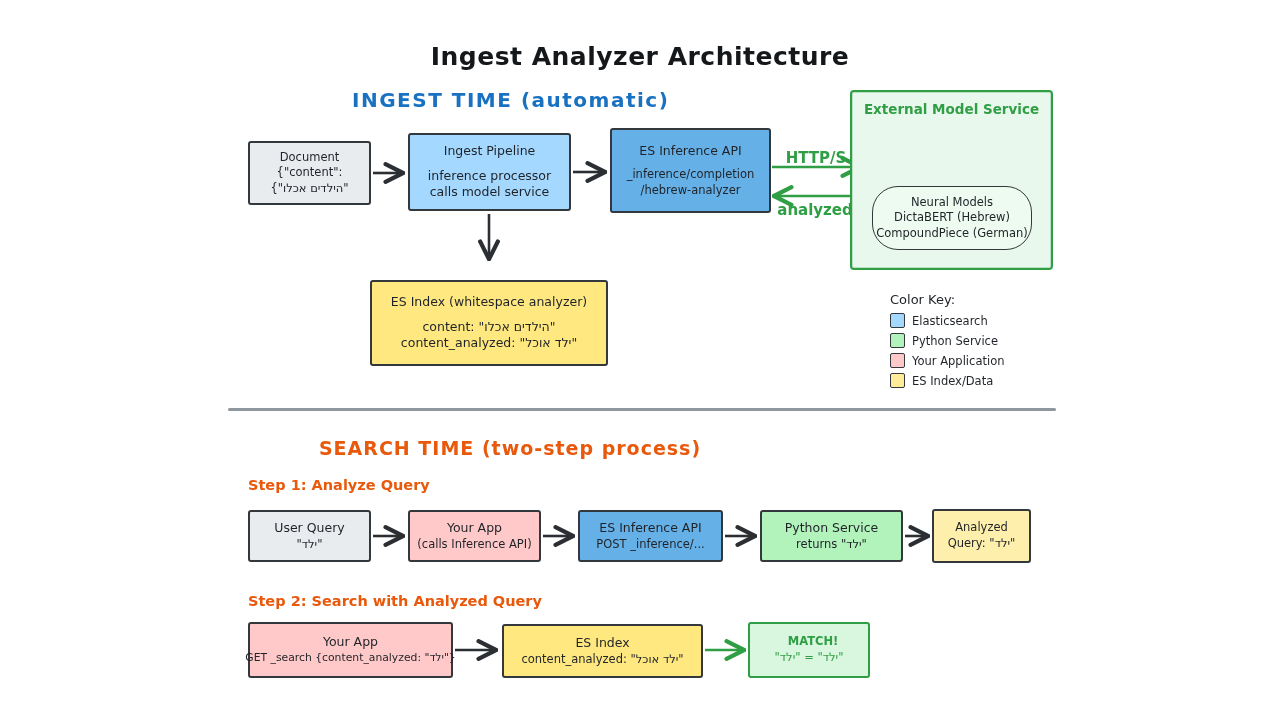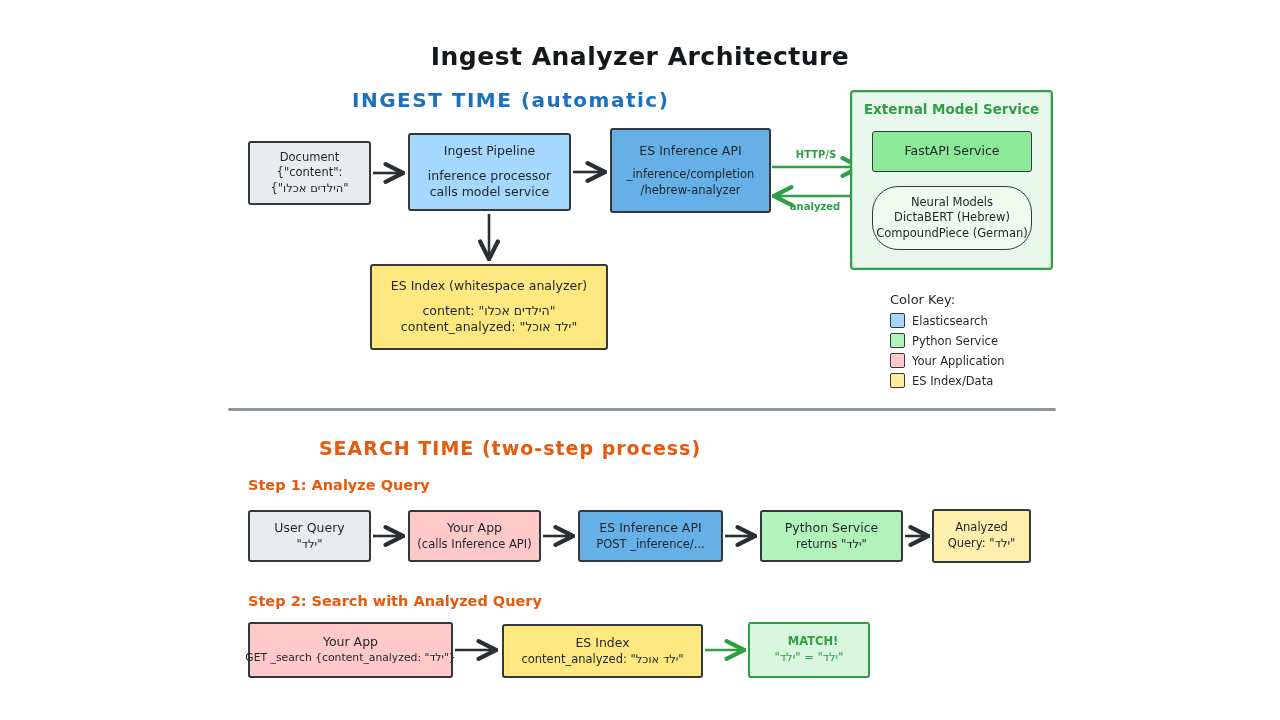--- a/index.html
+++ b/index.html
@@ -27,21 +27,21 @@
   .fill-lightyellow{background:#ffefad;}
   .ext-container{position:absolute;left:850px;top:90px;width:203px;height:180px;border:2.5px solid #2f9e44;
                  border-radius:4px;background:#e9f8ec;box-sizing:border-box;
                  box-shadow:inset 0 0 0 1px rgba(47,158,68,.25);}
   .ext-title{position:absolute;left:850px;top:101px;width:203px;text-align:center;font-size:13.5px;
              font-weight:bold;color:#2f9e44;}
   .box-fastapi{left:872px;top:131px;width:160px;height:41px;background:#8ce99a;border-width:1.8px;}
   .box-models{left:872px;top:186px;width:160px;height:64px;background:#eefbf0;border-width:1.8px;border-radius:26px;}
   .box-match{left:748px;top:622px;width:122px;height:56px;background:#d9f6de;border:2.4px solid #2f9e44;
              color:#2f9e44;}
-  .green-label{font-size:10px;font-weight:bold;color:#2f9e44;transform:translateX(-50%);}
+  .green-label{font-size:15px;font-weight:bold;color:#2f9e44;transform:translateX(-50%);}
   .divider{left:228px;top:408px;width:828px;height:3px;background:#8f979e;border-radius:2px;}
   .ck-title{font-size:13px;color:#1f2328;}
   .ck-row{position:absolute;display:flex;align-items:center;gap:7px;}
   .ck-swatch{width:15px;height:15px;border:1.6px solid #33383d;border-radius:2px;box-sizing:border-box;}
   .ck-label{font-size:11.5px;}
   svg.arrows{position:absolute;left:0;top:0;width:1280px;height:720px;pointer-events:none;}
 </style>
 </head>
 <body>
 
@@ -90,30 +90,27 @@
     <div class="gap"></div>
     <div class="bline sm" dir="auto">_inference/completion</div>
     <div class="bline sm" dir="auto">/hebrew-analyzer</div>
   </div>
 
   <div class="abs green-label" style="left:816px;top:149px;">HTTP/S</div>
   <div class="abs green-label" style="left:815px;top:201px;">analyzed</div>
 
   <div class="ext-container"></div>
   <div class="ext-title">External Model Service</div>
-  <div class="box box-fastapi">
-    <div class="bline" dir="auto">FastAPI Service</div>
-  </div>
   <div class="box box-models">
     <div class="bline sm" dir="auto">Neural Models</div>
     <div class="bline sm" dir="auto">DictaBERT (Hebrew)</div>
     <div class="bline sm" dir="auto">CompoundPiece (German)</div>
   </div>
 
-  <div class="box fill-yellow" style="left:370px;top:264px;width:238px;height:86px;">
+  <div class="box fill-yellow" style="left:370px;top:280px;width:238px;height:86px;">
     <div class="bline" dir="auto">ES Index (whitespace analyzer)</div>
     <div class="gap"></div>
     <div class="bline" dir="auto">content: "הילדים אכלו"</div>
     <div class="bline" dir="auto">content_analyzed: "ילד אוכל"</div>
   </div>
 
   <div class="abs ck-title" style="left:890px;top:292px;">Color Key:</div>
   <div class="ck-row" style="left:890px;top:313px;">
     <div class="ck-swatch" style="background-color: rgb(165, 216, 255);"></div>
     <div class="ck-label">Elasticsearch</div>

